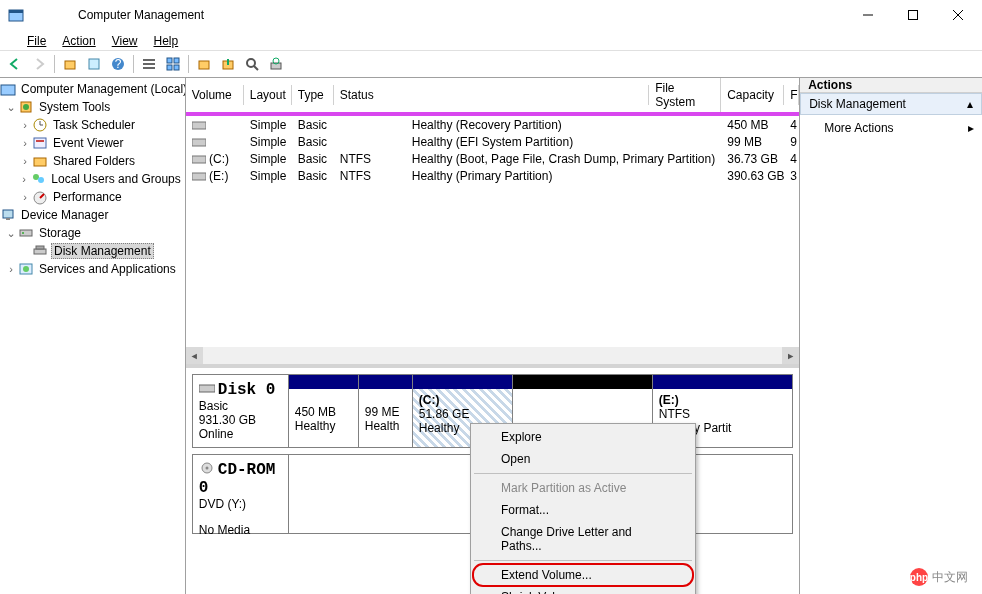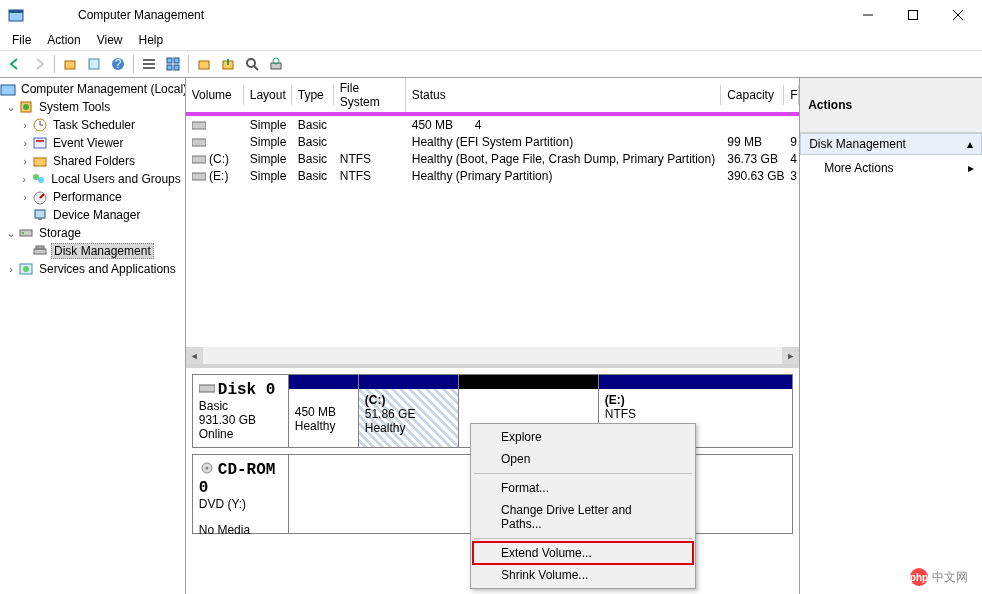--- a/index.html
+++ b/index.html
@@ -5,21 +5,21 @@
 * { box-sizing: border-box; margin: 0; padding: 0; font-family: "Segoe UI", Tahoma, sans-serif; font-size: 12px; }
 body { background: #fff; width: 982px; height: 594px; overflow: hidden; position: relative; }
 
 
 .titlebar { height: 30px; display: flex; align-items: center; padding: 0 2px 0 8px; background: #fff; }
 .titlebar .app-icon { width: 16px; height: 16px; margin-right: 6px; display:inline-flex;align-items:center;justify-content:center; }
 .titlebar .title { flex: 1; margin-left: 48px; }
 .winbtn { width: 45px; height: 30px; display: flex; align-items: center; justify-content: center; }
 
 
-.menubar { height: 20px; display: flex; align-items: center; padding: 0 4px; }
+.menubar { height: 20px; display: flex; align-items: flex-end; padding: 0 19px; text-decoration: underline; }
 .menubar span { padding: 2px 8px; }
 
 
 .toolbar { height: 28px; border-top: 1px solid #e0e0e0; border-bottom: 1px solid #a0a0a0; display: flex; align-items: center; padding: 0 4px; gap: 2px; background: #fff; }
 .tbtn { width: 22px; height: 22px; display:flex; align-items:center; justify-content:center; border: 1px solid transparent; }
 .tsep { width: 1px; height: 18px; background: #c0c0c0; margin: 0 2px; }
 
 
 .main { display: flex; height: calc(594px - 30px - 20px - 28px); }
 .tree { width: 188px; border-right: 1px solid #a0a0a0; padding: 2px 0; overflow: hidden; white-space: nowrap; }
@@ -27,50 +27,50 @@
 .tree-row .tw { width: 14px; text-align: center; color: #666; font-size: 11px; }
 .tree-row .icn { width: 16px; height: 16px; margin-right: 3px; display:inline-flex;align-items:center;justify-content:center; }
 .tree-row.selected .lbl { background: #d8d8d8; border: 1px dotted #808080; padding: 0 2px; }
 .tree-row .lbl { padding: 0 2px; }
 
 .center { flex: 1; display: flex; flex-direction: column; border-right: 1px solid #a0a0a0; }
 .vol-list { flex: 0 0 auto; height: 290px; border-bottom: 4px solid #d4d4d4; display:flex; flex-direction:column; }
 .vol-head { display: flex; border-bottom: 4px solid #d946ef; background: #fff; align-items: center; }
 .vol-head .col { border-right: 1px solid #d0d0d0; padding: 3px 6px; }
 .vol-body { flex:1; overflow:hidden; }
-.vol-row { display: flex; height: 17px; align-items: center; }
+.vol-row { display: flex; height: 17px; align-items: center; justify-content: space-between; }
 .vol-row .col { padding: 0 6px; overflow: hidden; white-space: nowrap; }
 .vol-scroll { height: 17px; background: #f0f0f0; display:flex; align-items:center; }
 .vol-scroll .arrow { width:17px; height:17px; background:#dadada; display:flex;align-items:center;justify-content:center; font-size:9px; color:#555;}
 .vol-scroll .track { flex:1; }
 
 .graphical { flex: 1; padding: 6px; background: #fff; overflow: hidden; }
 .disk-row { display: flex; margin-bottom: 6px; border: 1px solid #808080; }
 .disk-info { width: 96px; padding: 6px; border-right: 1px solid #808080; font-size: 11px; }
 .disk-info b { font-size: 16px; font-family: Liberation Mono, monospace; }
 .disk-parts { flex: 1; display: flex; }
 .part { border-right: 1px solid #808080; display:flex; flex-direction:column; overflow:hidden; }
 .part:last-child { border-right: none; }
 .part-bar { height: 14px; background: #000080; }
 .part-bar.black { background: #000; }
 .part-body { padding: 4px 6px; font-size: 11px; flex:1; }
 .part-body.hatch { background: repeating-linear-gradient(45deg, #fff, #fff 3px, #c8d8e8 3px, #c8d8e8 6px); }
 
 
 .actions { width: 184px; }
-.actions-hdr { background: #f0f0f0; border-bottom: 1px solid #d0d0d0; padding: 20px 8px; font-weight: bold; }
+.actions-hdr { background: #f0f0f0; border-bottom: 1px solid #d0d0d0; padding: 0 8px; font-weight: bold; }
 .actions-sec { background: #e8f0fa; border: 1px solid #c0d0e0; padding: 3px 8px; display:flex; justify-content:space-between; align-items:center; }
 .actions-item { padding: 6px 8px 6px 24px; display:flex; justify-content:space-between; align-items:center;}
 
 
 .ctx { position: absolute; left: 470px; top: 423px; width: 226px; background: #f0f0f0; border: 1px solid #a0a0a0; box-shadow: 2px 2px 4px rgba(0,0,0,.25); padding: 2px; z-index: 100; }
 .ctx-item { padding: 4px 20px 4px 28px; color: #000; }
 .ctx-item.disabled { color: #888; }
 .ctx-sep { height: 1px; background: #c0c0c0; margin: 3px 1px; }
-.ctx-item.highlight { outline: 2px solid #e00000; outline-offset: -1px; }
+.ctx-item.highlight { outline: 2px solid #e00000; outline-offset: -1px; border-radius: 10px; }
 
 
 svg { display: block; }
 
 
 .wm { position: absolute; right: 6px; bottom: 6px; font-size: 13px; color: #888; background: rgba(255,255,255,.7); padding: 2px 8px; border-radius: 10px; display:flex; align-items:center; gap:4px;}
 .wm .logo { background:#f44; color:#fff; border-radius:50%; width:18px; height:18px; display:inline-flex;align-items:center;justify-content:center; font-size:10px; font-weight:bold;}
 </style>
 </head>
 <body>
@@ -242,21 +242,21 @@
     <div class="tree-row" style="padding-left:18px">
       <span class="tw">›</span>
       <span class="icn">
           <svg width="16" height="16">
             <circle cx="8" cy="9" r="6" fill="#eee" stroke="#888"></circle>
             <line x1="8" y1="9" x2="12" y2="5" stroke="#c00" stroke-width="2"></line>
           </svg>
         </span>
       <span class="lbl">Performance</span>
     </div>
-    <div class="tree-row" style="padding-left:32px">
+    <div class="tree-row" style="">
       <span class="icn">
           <svg width="16" height="16">
             <rect x="3" y="3" width="10" height="8" fill="#bde" stroke="#258"></rect>
             <rect x="6" y="11" width="4" height="2" fill="#888"></rect>
           </svg>
         </span>
       <span class="lbl">Device Manager</span>
     </div>
     <div class="tree-row" style="padding-left:4px">
       <span class="tw">⌄</span>
@@ -288,33 +288,34 @@
       <span class="lbl">Services and Applications</span>
     </div>
   </div>
 
   <div class="center">
     <div class="vol-list">
       <div class="vol-head">
         <div class="col" style="width:58px">Volume</div>
         <div class="col" style="width:48px">Layout</div>
         <div class="col" style="width:42px">Type</div>
+        <div class="col" style="flex:1">Status</div>
         <div class="col" style="width:72px">File System</div>
-        <div class="col" style="flex:1">Status</div>
         <div class="col" style="width:63px">Capacity</div>
         <div class="col" style="width:15px">F</div>
       </div>
       <div class="vol-body" id="vol-body">
           <div class="vol-row">
             <div class="col" style="width:58px"><svg width="14" height="10" style="display:inline;vertical-align:middle">
                 <rect x="0" y="2" width="14" height="7" fill="#ccc" stroke="#777"></rect>
               </svg> </div>
             <div class="col" style="width:48px">Simple</div>
             <div class="col" style="width:42px">Basic</div>
             <div class="col" style="width:72px"></div>
+            <div class="col" style="flex:1">Healthy (Recovery Partition)</div>
             <div class="col" style="width:63px">450 MB</div>
             <div class="col" style="width:15px">4</div>
           </div>
           <div class="vol-row">
             <div class="col" style="width:58px"><svg width="14" height="10" style="display:inline;vertical-align:middle">
                 <rect x="0" y="2" width="14" height="7" fill="#ccc" stroke="#777"></rect>
               </svg> </div>
             <div class="col" style="width:48px">Simple</div>
             <div class="col" style="width:42px">Basic</div>
             <div class="col" style="width:72px"></div>
@@ -362,20 +363,24 @@
           <b>Disk 0</b><br>
           <span>Basic</span><br>
           <span>931.30 GB</span><br>
           <span>Online</span>
         </div>
         <div class="disk-parts">
           <div class="part" style="width:70px">
             <div class="part-bar"></div>
             <div class="part-body"><br><span>450 MB</span><br><span>Healthy</span></div>
           </div>
+          <div class="part" style="width:54px">
+            <div class="part-bar"></div>
+            <div class="part-body"><br><span>99 ME</span><br><span>Health</span></div>
+          </div>
           <div class="part" style="width:100px">
             <div class="part-bar"></div>
             <div class="part-body hatch"><b>(C:)</b><br><span>51.86 GE</span><br><span>Healthy</span></div>
           </div>
           <div class="part" style="width:140px">
             <div class="part-bar black"></div>
             <div class="part-body"></div>
           </div>
           <div class="part" style="flex:1">
             <div class="part-bar"></div>
@@ -409,20 +414,21 @@
       <span>More Actions</span>
       <span>▸</span>
     </div>
   </div>
 </div>
 
 <div class="ctx">
   <div class="ctx-item">Explore</div>
   <div class="ctx-item">Open</div>
   <div class="ctx-sep"></div>
+  <div class="ctx-item disabled">Mark Partition as Active</div>
   <div class="ctx-item">Format...</div>
   <div class="ctx-item">Change Drive Letter and Paths...</div>
   <div class="ctx-sep"></div>
   <div class="ctx-item highlight">Extend Volume...</div>
   <div class="ctx-item">Shrink Volume...</div>
 </div>
 
 <div class="wm">
   <span class="logo">php</span>
   <span>中文网</span>

